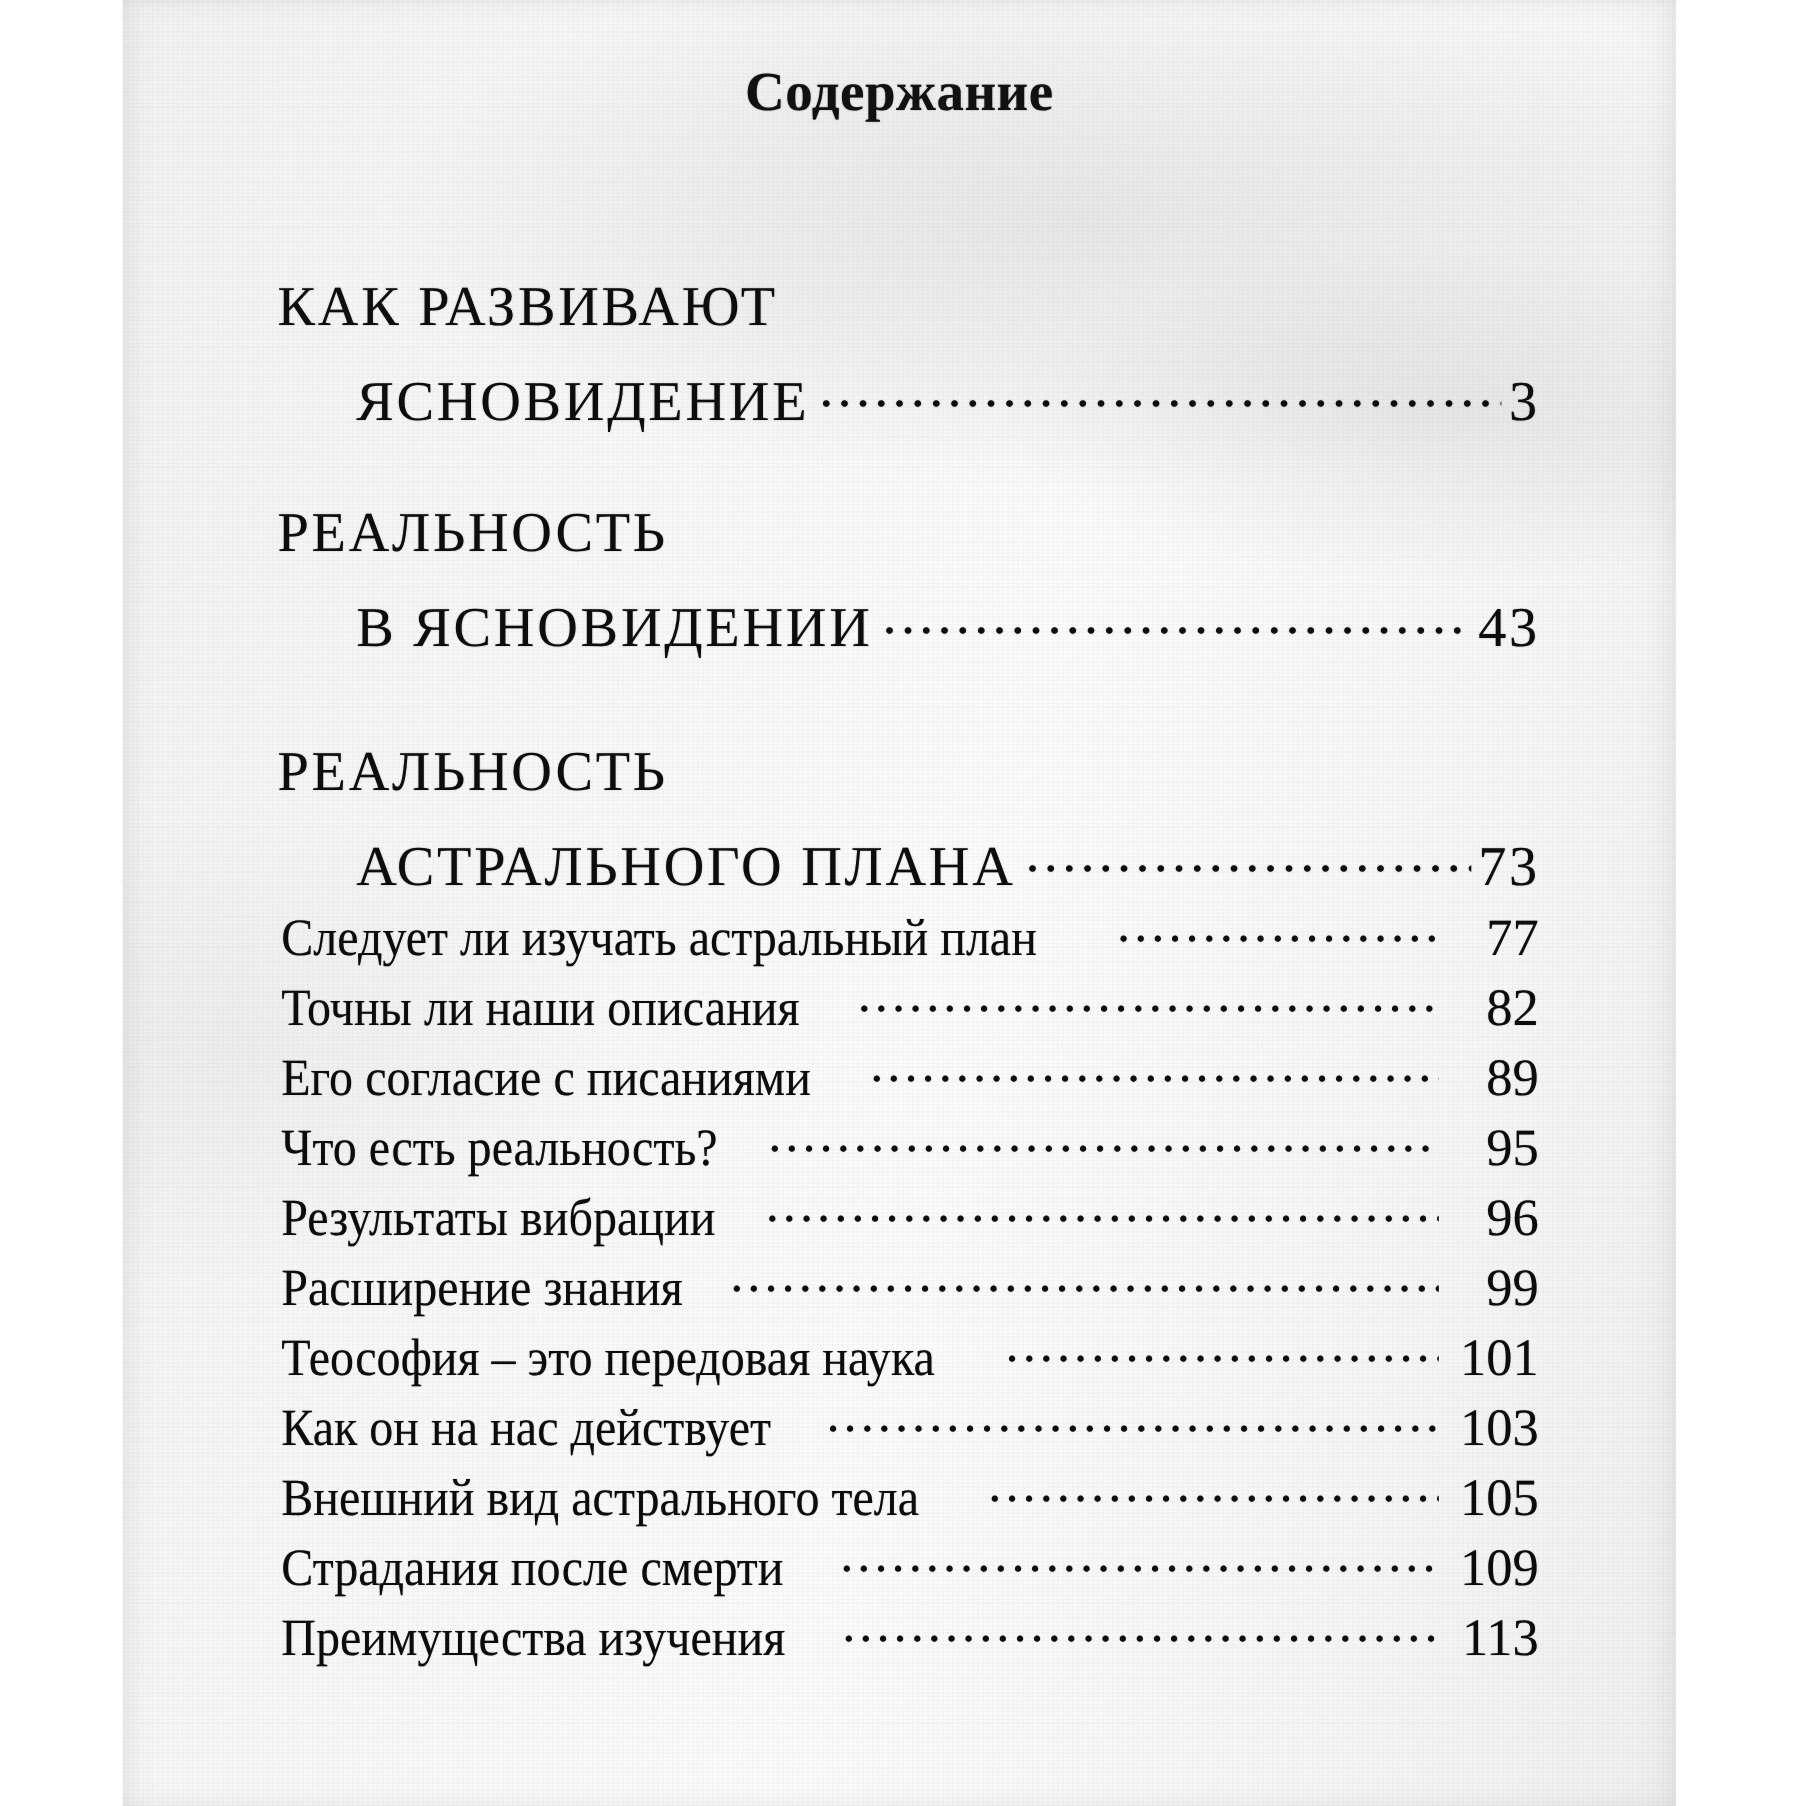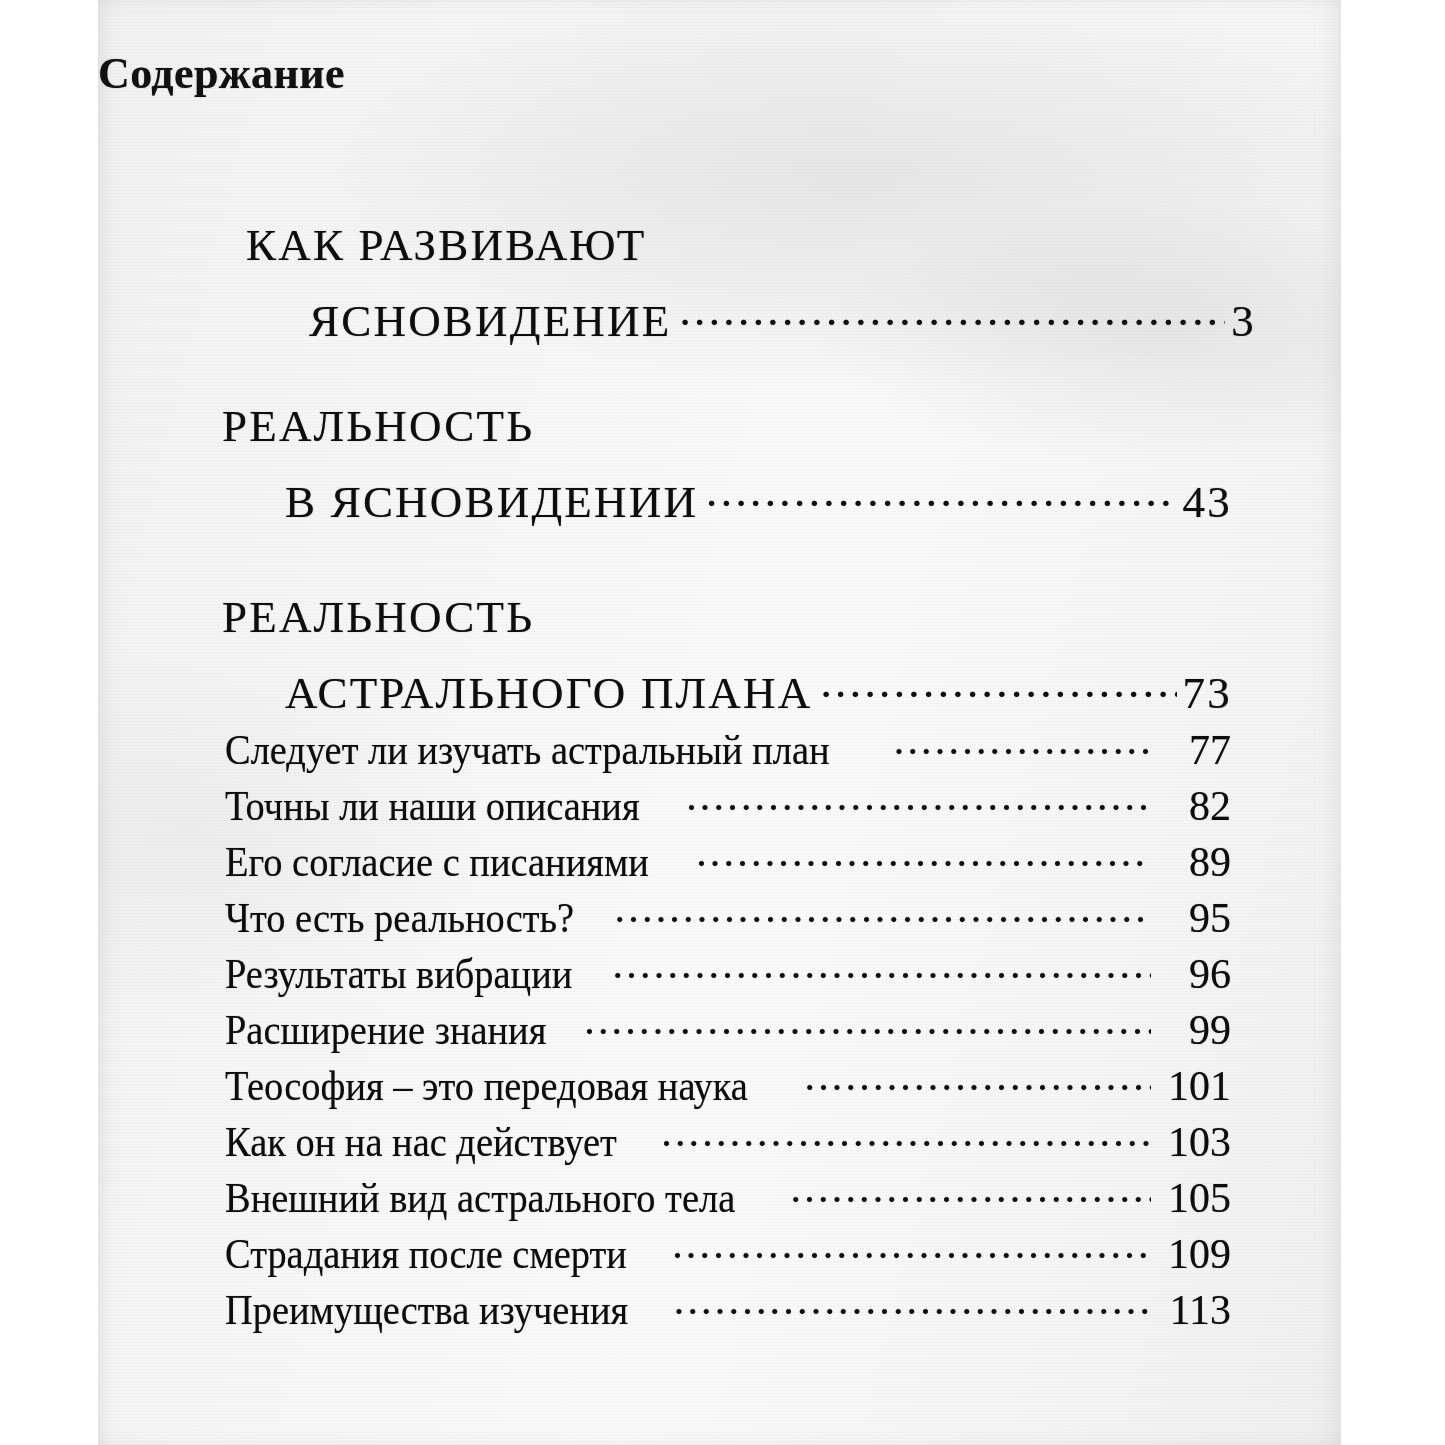--- a/index.html
+++ b/index.html
@@ -62,20 +62,21 @@
     inset: 0;
     z-index: 3;
   }
 
   
   .toc-title {
     position: absolute;
     left: 0;
     top: 48px;
     width: 1243px;
+    text-align: center;
     font-size: 44px;
     font-weight: bold;
     color: #111112;
     letter-spacing: 0.4px;
     text-shadow: 0 0 1.1px rgba(20,20,20,0.55);
   }
 
   
   .chapter {
     position: absolute;
@@ -148,21 +149,21 @@
 </style>
 </head>
 <body>
 
 <div id="scan-frame">
   <div id="page">
     <div id="content">
 
       <div class="toc-title">Содержание</div>
 
-    <div class="chapter" style="top: 222px; margin-left: 24px;">
+    <div class="chapter" style="top: 222px;">
           <div class="ch-line1">КАК РАЗВИВАЮТ</div>
           <div class="ch-line2">
             <span class="ch-text2">ЯСНОВИДЕНИЕ</span>
             <span class="leader"></span>
             <span class="pagenum">3</span>
           </div>
         </div>
         <div class="chapter" style="top: 403px;">
           <div class="ch-line1">РЕАЛЬНОСТЬ</div>
           <div class="ch-line2">

